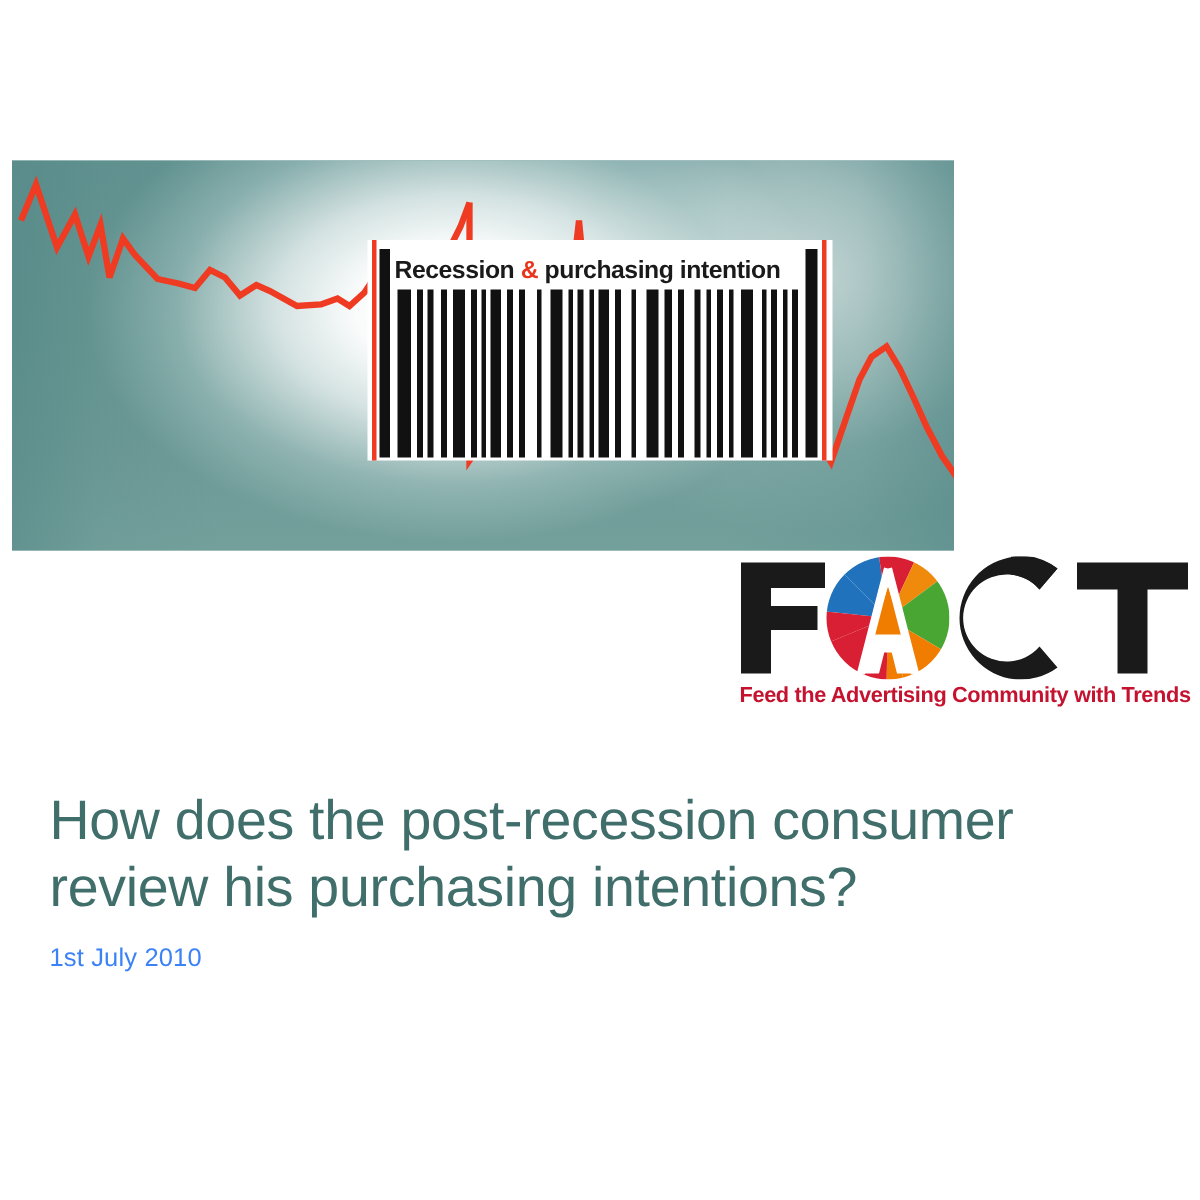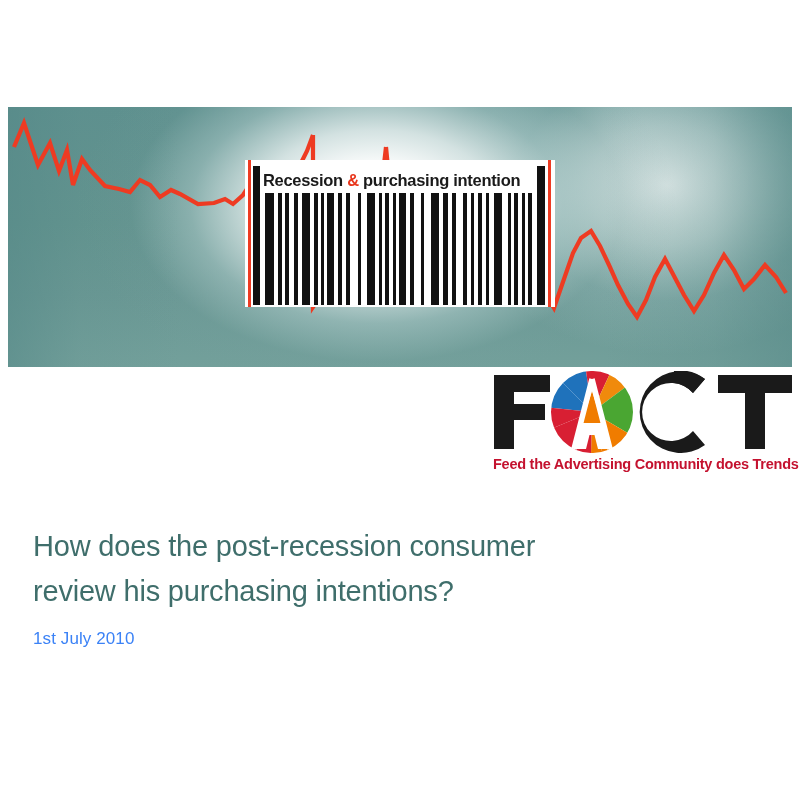--- a/index.html
+++ b/index.html
@@ -15,21 +15,21 @@
     overflow: hidden;
     font-family: "Liberation Sans", sans-serif;
     -webkit-font-smoothing: antialiased;
   }
 
   
   #hero-banner {
     position: absolute;
     left: 8px;
     top: 107px;
-    width: 784px;
+    width: 628px;
     height: 260px;
     overflow: hidden;
     background-color: #5d8f8e;
   }
   #hero-gradient-base {
     position: absolute;
     inset: 0;
     background:
       radial-gradient(ellipse 300px 190px at 47% 38%,
          rgba(255,255,255,1) 0%,
@@ -172,21 +172,21 @@
   #title-block {
     position: absolute;
     left: 33px;
     top: 524px;
     width: 730px;
   }
   #deck-title {
     margin: 0;
     font-family: "Liberation Sans", sans-serif;
     font-weight: normal;
-    font-size: 29px;
+    font-size: 37px;
     line-height: 45px;
     letter-spacing: -0.2px;
     color: #3f6e6b;
     white-space: pre-line;
   }
   #deck-date {
     position: absolute;
     left: 33px;
     top: 628px;
     margin: 0;
@@ -304,20 +304,20 @@
     <g>
       <path fill="#1a1a1a" d="M203,22 A29,29 0 1,0 203,60 L215,74 A41,41 0 1,1 215,8 Z"></path>
       <path fill="#1a1a1a" d="M184,0 A41,41 0 0,1 215,8 L203,22 A29,29 0 0,0 184,12 Z"></path>
     </g>
 
     <g>
       <path fill="#1a1a1a" d="M228,4 L302,4 L302,22 L275,22 L275,78 L255,78 L255,22 L228,22 Z"></path>
     </g>
   </svg>
 
-  <div id="fact-tagline">Feed the Advertising Community does Trends</div>
+  <div id="fact-tagline">Feed the Advertising Community with Trends</div>
 </div>
 
 <div id="title-block">
   <h1 id="deck-title">How does the post-recession consumer
 review his purchasing intentions?</h1>
 </div>
 <p id="deck-date">1st July 2010</p>
 
 </body></html>

